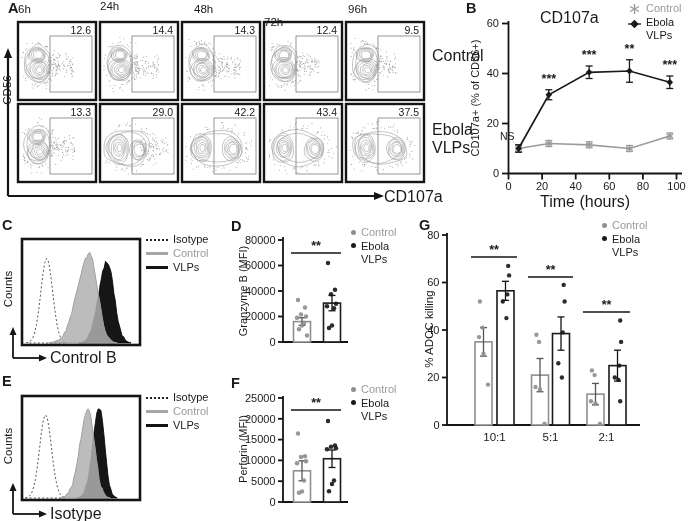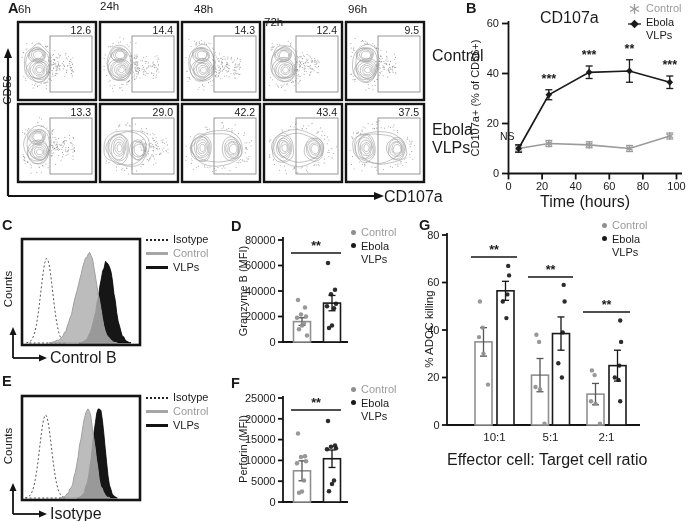--- a/index.html
+++ b/index.html
@@ -1725,21 +1725,20 @@
         <span class="gray">Control</span>
       </div>
     <div class="lrow top">
         <span class="mk dot dblk"></span>
         <span class="wrap">Ebola VLPs</span>
       </div>
   </div>
 
   <div class="abs pl" style="left:419px;top:217px">G</div>
   <div class="vlab" style="left:367px;top:323px;width:124px">% ADCC killing</div>
-  <div class="abs ax12 ctr" style="left:447px;top:451px;width:200px">Effector cell: Target cell ratio</div>
   <div class="legend" style="left:602px;top:219px">
     <div class="lrow">
         <span class="mk dot dgray"></span>
         <span class="gray">Control</span>
       </div>
     <div class="lrow top">
         <span class="mk dot dblk"></span>
         <span class="wrap">Ebola VLPs</span>
       </div>
   </div>

